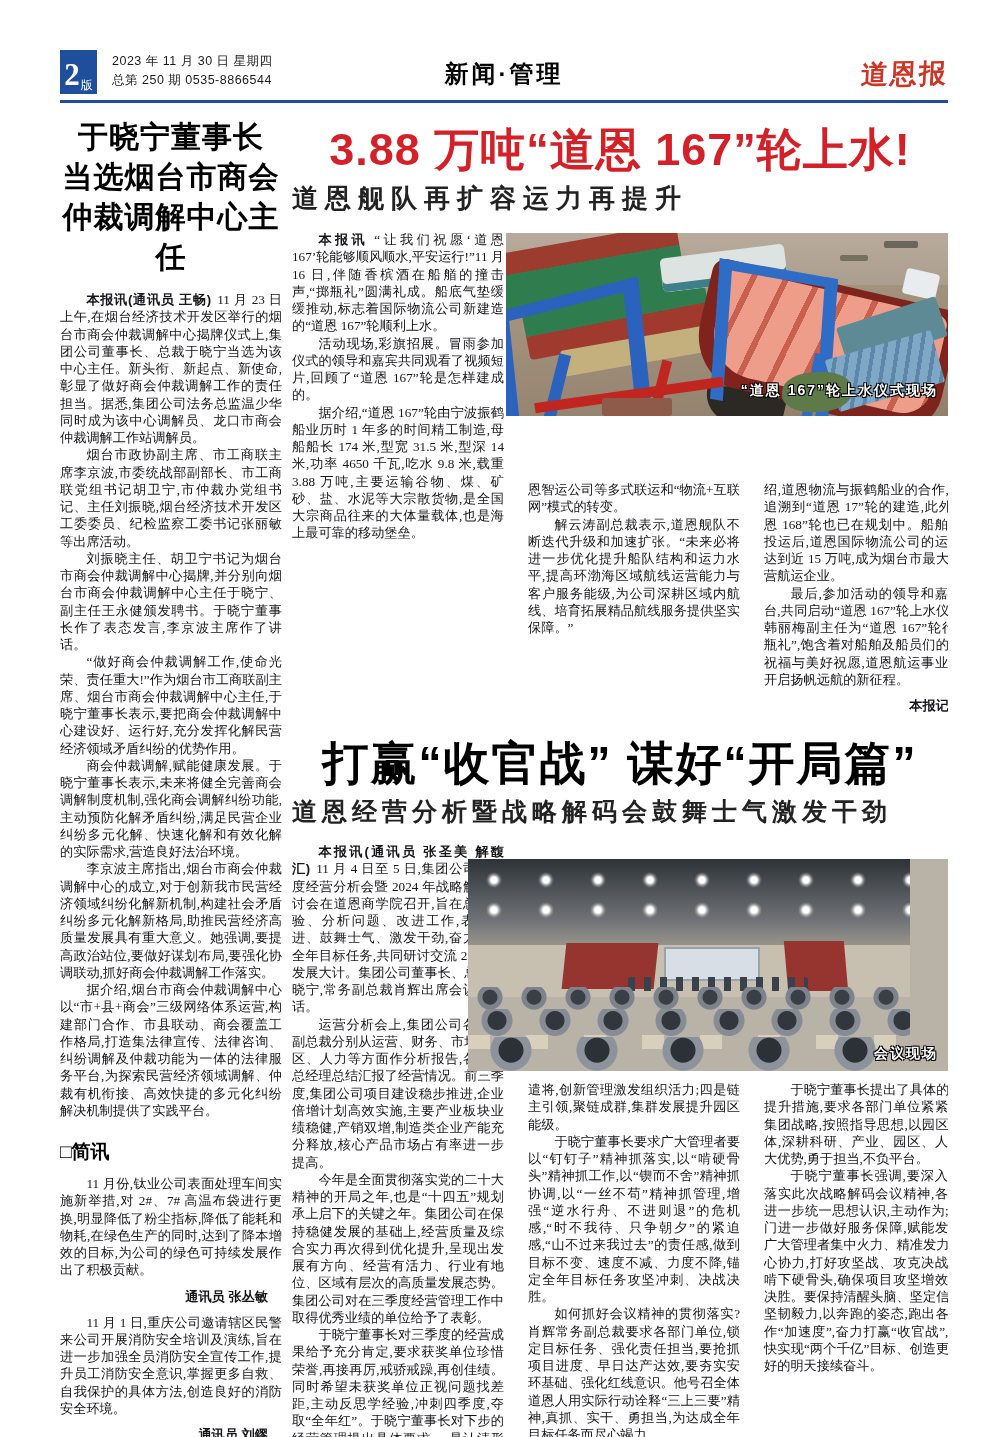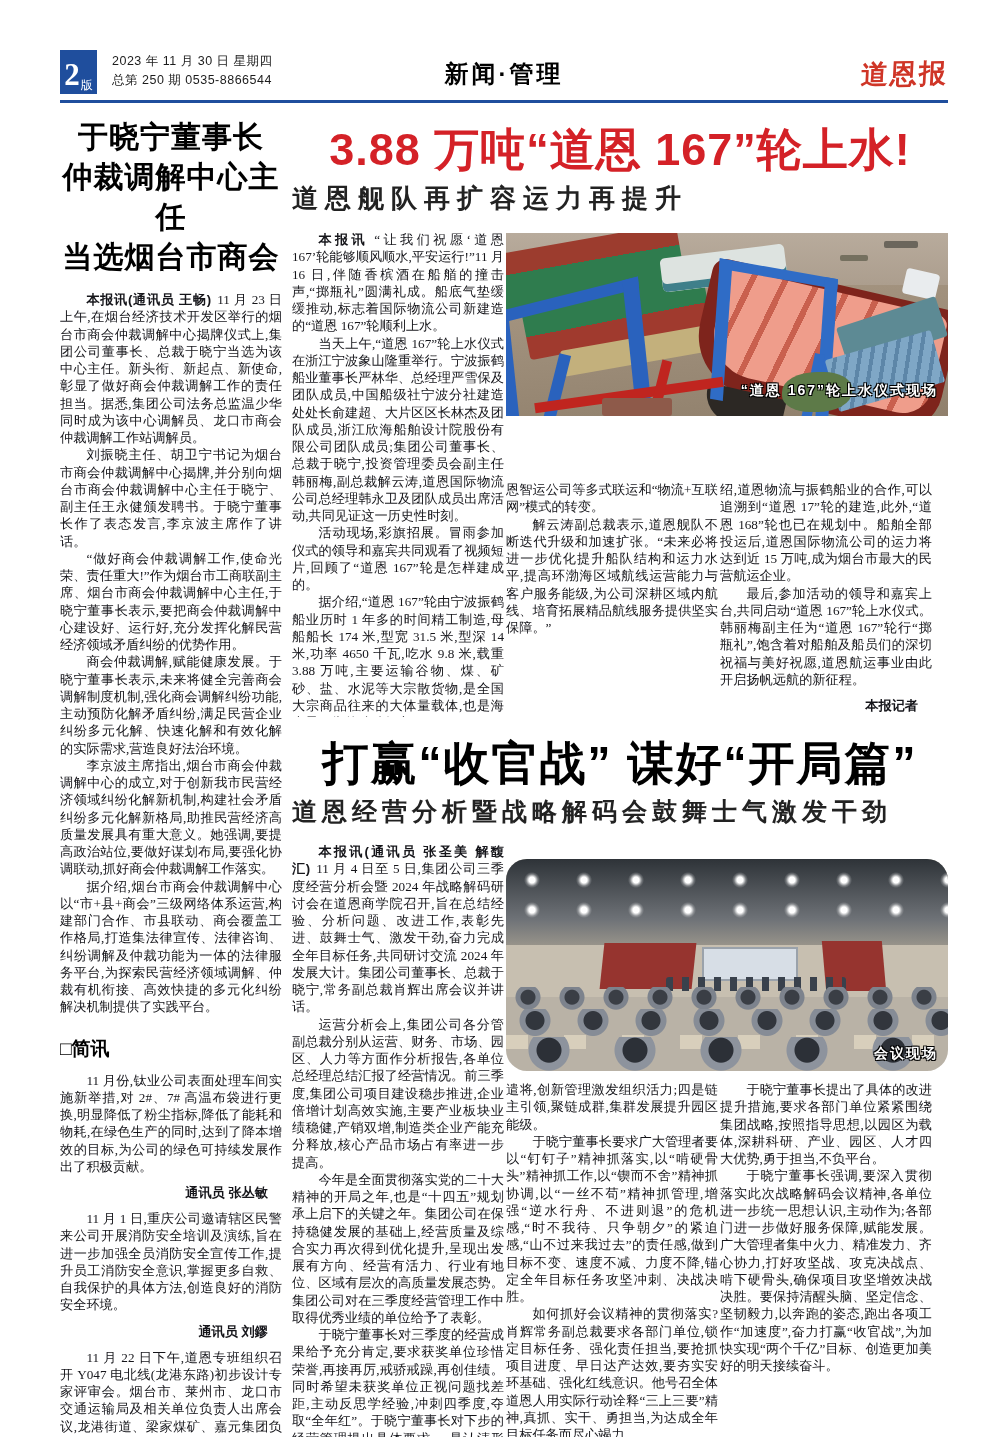--- a/index.html
+++ b/index.html
@@ -54,29 +54,29 @@
     font-weight:bold; font-size:19px; color:#000; }
   .brief { margin-bottom:4px; }
   
   .headline1 {
     margin:8px 0 2px 0; text-align:center; color:#d42127;
     font-family:"Liberation Sans", sans-serif; font-weight:bold;
     font-size:45px; line-height:58px; letter-spacing:1px;
   }
   .subhead1 { margin:0 0 14px 0; font-size:26px; line-height:36px;
     letter-spacing:7px; color:#222; font-family:"Liberation Serif", serif; }
-  .art-body { position:relative; display:flex; gap:2px; overflow:hidden; }
+  .art-body { position:relative; display:flex; gap:24px; overflow:hidden; }
   .art1-body { height:486px; }
   .art-col { width:212px; flex:0 0 212px; }
   .spacer1 { height:250px; }
   .spacer2 { height:238px; }
   
   .photo { position:absolute; right:0; overflow:hidden; }
   .photo1 { top:2px; width:442px; height:183px; background:linear-gradient(175deg,#b3a593 0%,#a3937f 35%,#90806c 100%); }
-  .photo2 { top:16px; width:442px; height:212px; background:#b9b2a6;border-radius:21px; }
+  .photo2 { top:16px; width:480px; height:212px; background:#b9b2a6; }
   .shape { position:absolute; }
   .photo-caption {
     position:absolute; color:#fff; font-weight:bold; font-size:14px; letter-spacing:2px;
     font-family:"Liberation Sans", sans-serif;
     text-shadow:1px 1px 0 #000,-1px -1px 0 #000,1px -1px 0 #000,-1px 1px 0 #000;
   }
   .cap1 { right:10px; bottom:16px; }
   .cap2 { right:10px; bottom:8px; }
   
   .headline2 {
@@ -105,28 +105,29 @@
     <div class="section-title">新闻·管理</div>
     <div class="paper-name">道恩报</div>
   </header>
   <div class="blue-rule"></div>
 
   <div class="content">
 
     <aside class="left-col">
       <h2 class="left-headline">
         <span>于晓宁董事长</span>
+        <span>当选烟台市商会</span>
         <span>仲裁调解中心主任</span>
-        <span>当选烟台市商会</span>
       </h2>
       <div class="left-body">
         <p class="para">
           <span class="lead-label">本报讯(通讯员 王畅)</span><span>11 月 23 日上午,在烟台经济技术开发区举行的烟台市商会仲裁调解中心揭牌仪式上,集团公司董事长、总裁于晓宁当选为该中心主任。新头衔、新起点、新使命,彰显了做好商会仲裁调解工作的责任担当。据悉,集团公司法务总监温少华同时成为该中心调解员、龙口市商会仲裁调解工作站调解员。</span>
         </p>
         <div>
+            <p class="para">烟台市政协副主席、市工商联主席李京波,市委统战部副部长、市工商联党组书记胡卫宁,市仲裁办党组书记、主任刘振晓,烟台经济技术开发区工委委员、纪检监察工委书记张丽敏等出席活动。</p>
             <p class="para">刘振晓主任、胡卫宁书记为烟台市商会仲裁调解中心揭牌,并分别向烟台市商会仲裁调解中心主任于晓宁、副主任王永健颁发聘书。于晓宁董事长作了表态发言,李京波主席作了讲话。</p>
             <p class="para">“做好商会仲裁调解工作,使命光荣、责任重大!”作为烟台市工商联副主席、烟台市商会仲裁调解中心主任,于晓宁董事长表示,要把商会仲裁调解中心建设好、运行好,充分发挥化解民营经济领域矛盾纠纷的优势作用。</p>
             <p class="para">商会仲裁调解,赋能健康发展。于晓宁董事长表示,未来将健全完善商会调解制度机制,强化商会调解纠纷功能,主动预防化解矛盾纠纷,满足民营企业纠纷多元化解、快速化解和有效化解的实际需求,营造良好法治环境。</p>
             <p class="para">李京波主席指出,烟台市商会仲裁调解中心的成立,对于创新我市民营经济领域纠纷化解新机制,构建社会矛盾纠纷多元化解新格局,助推民营经济高质量发展具有重大意义。她强调,要提高政治站位,要做好谋划布局,要强化协调联动,抓好商会仲裁调解工作落实。</p>
             <p class="para">据介绍,烟台市商会仲裁调解中心以“市+县+商会”三级网络体系运营,构建部门合作、市县联动、商会覆盖工作格局,打造集法律宣传、法律咨询、纠纷调解及仲裁功能为一体的法律服务平台,为探索民营经济领域调解、仲裁有机衔接、高效快捷的多元化纠纷解决机制提供了实践平台。</p>
           </div>
       </div>
 
       <h3 class="briefs-title">□简讯</h3>
       <div class="brief">
@@ -148,21 +149,20 @@
       <article>
         <h1 class="headline1">3.88 万吨“道恩 167”轮上水!</h1>
         <h2 class="subhead1">道恩舰队再扩容运力再提升</h2>
 
         <div class="art-body art1-body">
           <div class="art-col">
             <p class="para">
               <span class="lead-label">本报讯</span><span>“让我们祝愿‘道恩 167’轮能够顺风顺水,平安运行!”11 月 16 日,伴随香槟酒在船艏的撞击声,“掷瓶礼”圆满礼成。船底气垫缓缓推动,标志着国际物流公司新建造的“道恩 167”轮顺利上水。</span>
             </p>
             <div>
-                <p class="para">当天上午,“道恩 167”轮上水仪式在浙江宁波象山隆重举行。宁波振鹤船业董事长严林华、总经理严雪保及团队成员,中国船级社宁波分社建造处处长俞建超、大片区区长林杰及团队成员,浙江欣海船舶设计院股份有限公司团队成员;集团公司董事长、总裁于晓宁,投资管理委员会副主任韩丽梅,副总裁解云涛,道恩国际物流公司总经理韩永卫及团队成员出席活动,共同见证这一历史性时刻。</p>
                 <p class="para">活动现场,彩旗招展。冒雨参加仪式的领导和嘉宾共同观看了视频短片,回顾了“道恩 167”轮是怎样建成的。</p>
                 <p class="para">据介绍,“道恩 167”轮由宁波振鹤船业历时 1 年多的时间精工制造,母船船长 174 米,型宽 31.5 米,型深 14 米,功率 4650 千瓦,吃水 9.8 米,载重 3.88 万吨,主要运输谷物、煤、矿砂、盐、水泥等大宗散货物,是全国大宗商品往来的大体量载体,也是海上最可靠的移动堡垒。</p>
               </div>
           </div>
           <div class="art-col">
             <div class="spacer1"></div>
             <p class="para cont">恩智运公司等多式联运和“物流+互联网”模式的转变。</p>
             <div>
                 <p class="para">解云涛副总裁表示,道恩舰队不断迭代升级和加速扩张。“未来必将进一步优化提升船队结构和运力水平,提高环渤海区域航线运营能力与客户服务能级,为公司深耕区域内航线、培育拓展精品航线服务提供坚实保障。”</p>
               </div>

